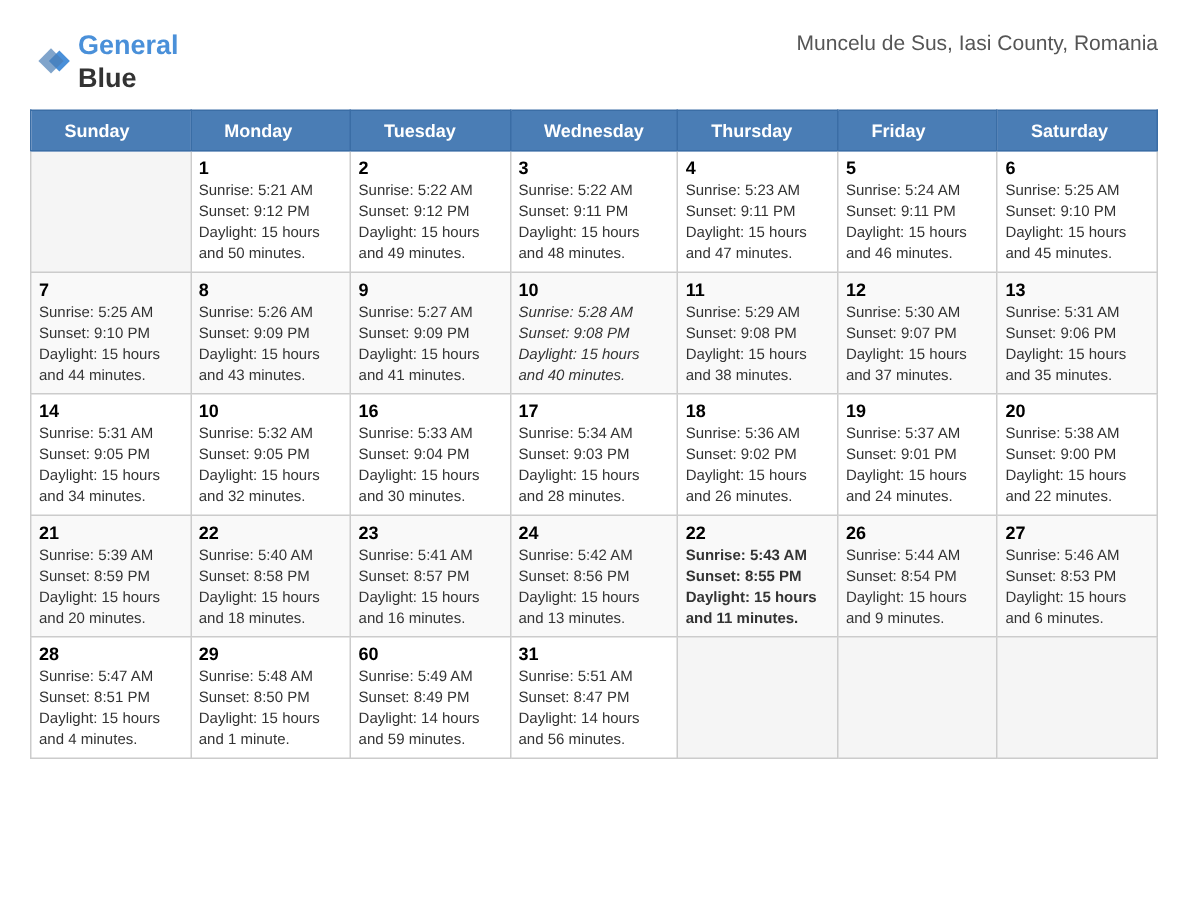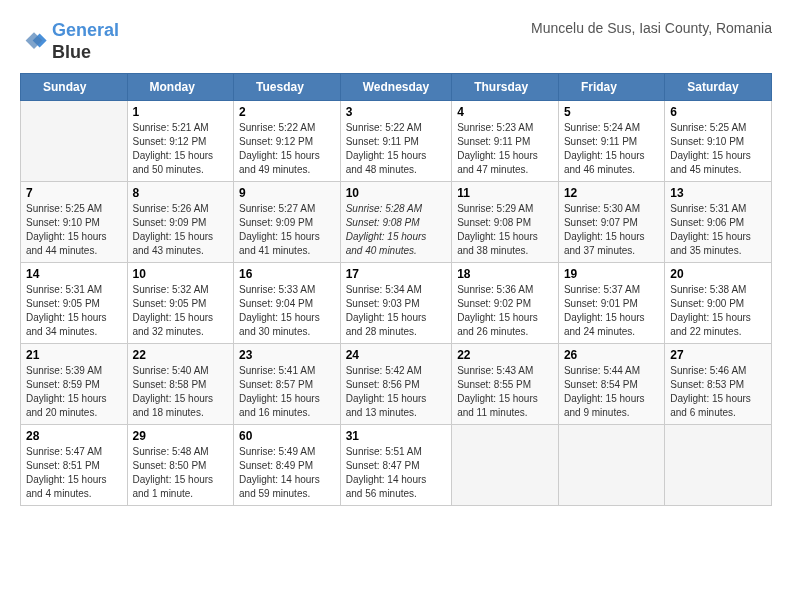--- a/index.html
+++ b/index.html
@@ -290,21 +290,21 @@
         </td>
         <td>
           <span class="day-number">24</span>
           <div class="day-info" style="white-space: pre-line;">Sunrise: 5:42 AM
 Sunset: 8:56 PM
 Daylight: 15 hours
 and 13 minutes.</div>
         </td>
         <td>
           <span class="day-number">22</span>
-          <div class="day-info" style="white-space: pre-line;">Sunrise: 5:43 AM
+          <div class="day-info" style="white-space: pre-line; font-weight: bold;">Sunrise: 5:43 AM
 Sunset: 8:55 PM
 Daylight: 15 hours
 and 11 minutes.</div>
         </td>
         <td>
           <span class="day-number">26</span>
           <div class="day-info" style="white-space: pre-line;">Sunrise: 5:44 AM
 Sunset: 8:54 PM
 Daylight: 15 hours
 and 9 minutes.</div>

